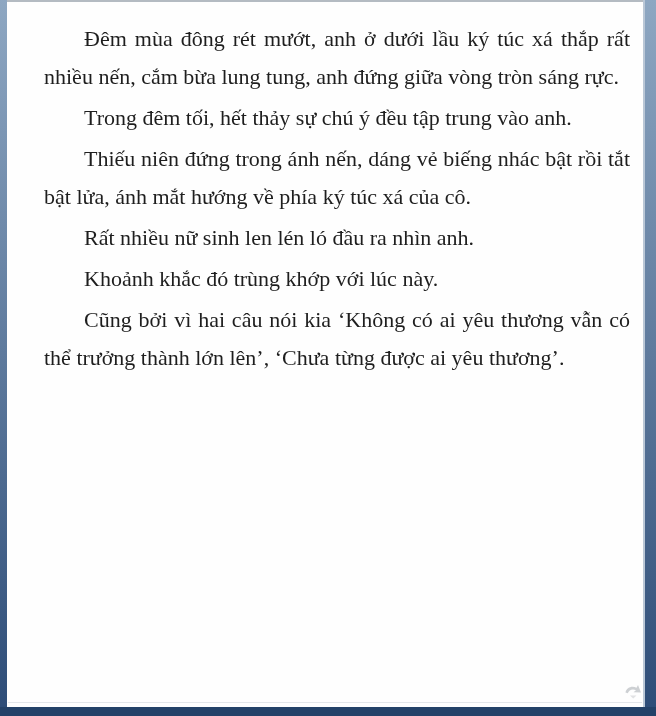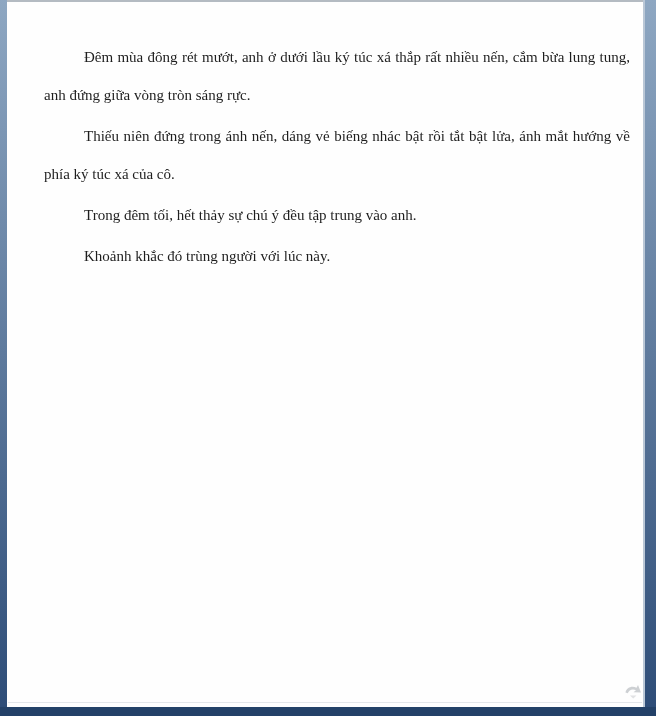--- a/index.html
+++ b/index.html
@@ -39,23 +39,23 @@
   .border-bottom {
     position: absolute; left: 0; right: 0; bottom: 0; height: 9px;
     background: var(--bottom-bar-color);
   }
   .edge-line {
     position: absolute; left: 8px; right: 14px; bottom: 13px; height: 1px;
     background: var(--edge-line-color);
   }
   .content {
     position: absolute;
-    top: 38px; left: 44px; width: 586px;
+    top: 20px; left: 44px; width: 586px;
     color: var(--text-color);
-    font-size: 15px;
+    font-size: 22px;
     line-height: 38px;
     text-align: justify;
   }
   .content p {
     margin: 0 0 3px 0;
     text-indent: 40px;
   }
   .page-turn {
     position: absolute;
     right: 13px; bottom: 15px;
@@ -69,23 +69,25 @@
 <body>
 
 <div class="border-top"></div>
 <div class="border-left"></div>
 <div class="border-right"></div>
 <div class="edge-line"></div>
 <div class="border-bottom"></div>
 
 <div class="content">
   <p>Đêm mùa đông rét mướt, anh ở dưới lầu ký túc xá thắp rất nhiều nến, cắm bừa lung tung, anh đứng giữa vòng tròn sáng rực.</p>
+  <p>Trong đêm tối, hết thảy sự chú ý đều tập trung vào anh.</p>
   <p>Thiếu niên đứng trong ánh nến, dáng vẻ biếng nhác bật rồi tắt bật lửa, ánh mắt hướng về phía ký túc xá của cô.</p>
-  <p>Trong đêm tối, hết thảy sự chú ý đều tập trung vào anh.</p>
-  <p>Khoảnh khắc đó trùng người với lúc này.</p>
+  <p>Rất nhiều nữ sinh len lén ló đầu ra nhìn anh.</p>
+  <p>Khoảnh khắc đó trùng khớp với lúc này.</p>
+  <p>Cũng bởi vì hai câu nói kia ‘Không có ai yêu thương vẫn có thể trưởng thành lớn lên’, ‘Chưa từng được ai yêu thương’.</p>
 </div>
 
 <div class="page-turn" title="">
   <svg viewBox="0 0 20 18" xmlns="http://www.w3.org/2000/svg" aria-hidden="true">
     <path d="M2.5 9.5 C3.5 4.5 9 2.5 13.5 4.8 L15 2 L18 9.5 L10.5 9.2 L13 7.2 C9.5 5.5 6 6.8 4.8 10.2 Z" fill="currentColor" opacity="0.9"></path>
     <path d="M7 12.5 L13.5 12.5 L10.2 15.5 Z" fill="currentColor" opacity="0.55"></path>
   </svg>
 </div>
 
 </body></html>

